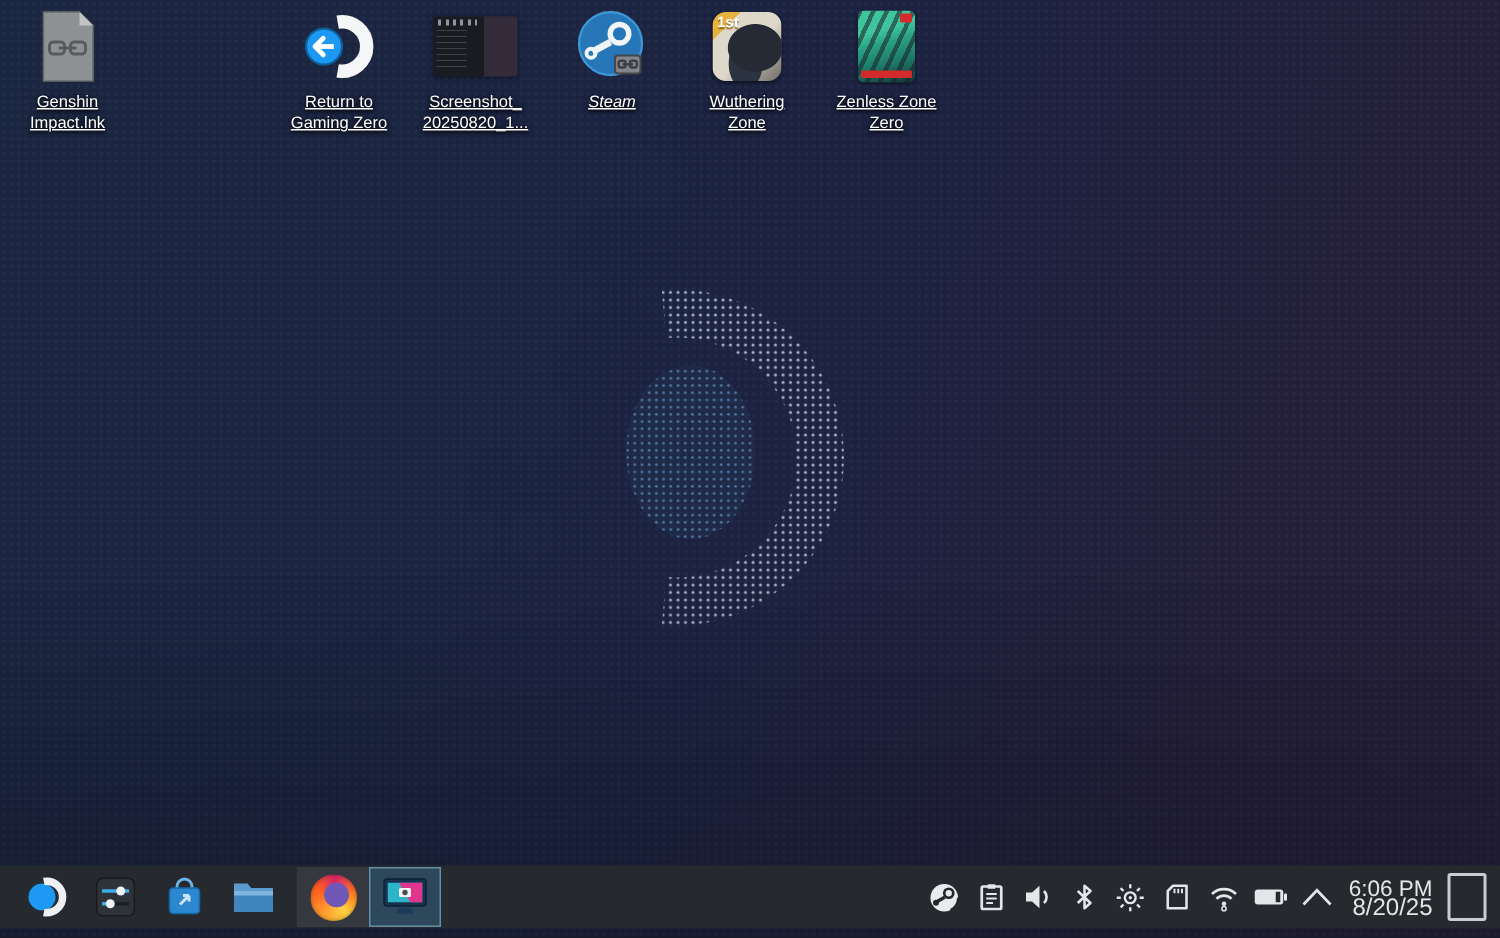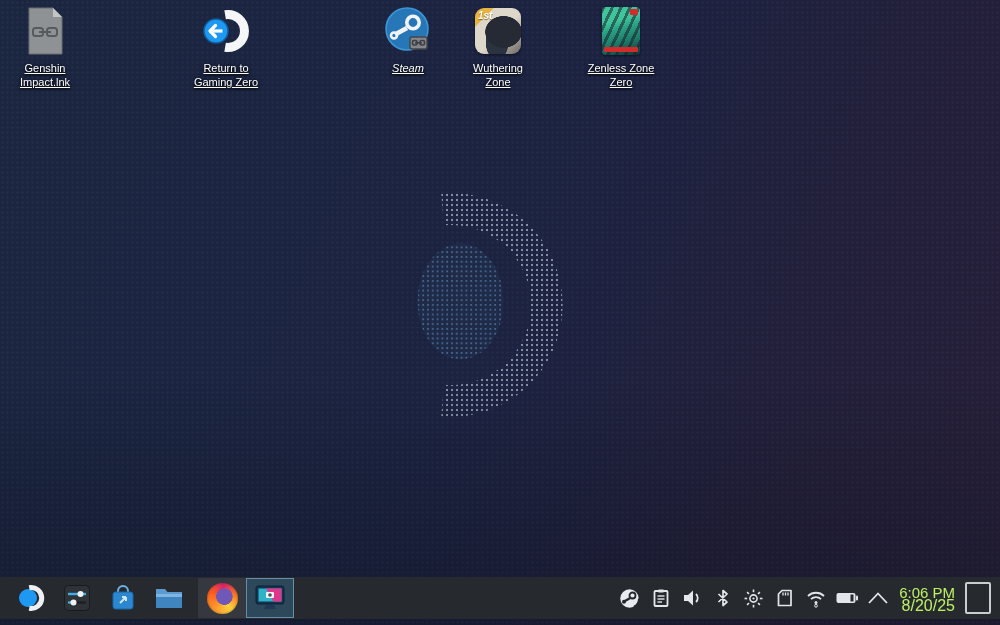--- a/index.html
+++ b/index.html
@@ -33,21 +33,21 @@
     background:repeating-linear-gradient(90deg, #8f96a0 0 2px, transparent 2px 5px); }
   .thumb-shot .tlines { position:absolute; left:2px; top:9px; width:20px; height:26px;
     background:repeating-linear-gradient(180deg, #3c414a 0 1px, transparent 1px 4px); }
 
   .ww-icon { width:46px; height:46px; border-radius:9px; position:relative; overflow:hidden;
     background:
       radial-gradient(ellipse 30px 26px at 62% 52%, #252a35 0 60%, transparent 62%),
       radial-gradient(ellipse 20px 30px at 48% 75%, #2c3340 0 55%, transparent 58%),
       linear-gradient(135deg, #e8b23e 0 20%, #ded8cb 21% 55%, #a8a29a 75%, #6e6a66 100%);
     box-shadow:0 1px 3px rgba(0,0,0,0.5); }
-  .ww-badge { position:absolute; left:3px; top:2px; font-size:10px; font-style:italic;
+  .ww-badge { position:absolute; left:3px; top:2px; font-size:10px; 
     font-weight:bold; color:#fff; text-shadow:0 1px 1px #8a6410; }
 
   .zzz-icon { width:38px; height:48px; border-radius:4px; position:relative; overflow:hidden;
     background:
       repeating-linear-gradient(115deg, rgba(25,30,40,0.55) 0 3px, transparent 3px 8px),
       linear-gradient(165deg, #3fc49c 0 30%, #2aa184 45%, #1d7a68 70%, #14333a 100%);
     box-shadow:0 1px 3px rgba(0,0,0,0.5); }
   .zzz-icon .band { position:absolute; left:2px; right:2px; bottom:3px; height:5px;
     background:#d32b2b; border-radius:1px; }
   .zzz-icon .corner { position:absolute; right:2px; top:2px; width:8px; height:6px;
@@ -65,21 +65,21 @@
 
   .ff-icon { width:31px; height:31px; border-radius:50%;
     background:
       radial-gradient(circle at 56% 44%, #7058b8 0 8px, transparent 8.5px),
       conic-gradient(from 140deg, #ffd23e, #ff9d2e 20%, #ff5d1f 45%, #d8246b 62%, #ff7a1e 82%, #ffd23e);
     box-shadow:inset 0 0 3px rgba(0,0,0,0.4); }
 
   #tray { margin-left:auto; display:flex; align-items:center; gap:0; padding-right:4px; }
   .tray-icon { width:31px; height:40px; display:flex; align-items:center;
     justify-content:center; cursor:pointer; }
-  #clock { text-align:right; color:#bef264; padding:0 8px 0 6px; cursor:pointer; }
+  #clock { text-align:right; color:#e5e5e5; padding:0 8px 0 6px; cursor:pointer; }
   #clock .time { font-size:15px; line-height:15px; }
   #clock .date { font-size:16px; line-height:12px; }
   #show-desktop { width:26px; height:32px; margin:0 5px 0 2px; border:2px solid #c9cdd2;
     border-radius:2px; cursor:pointer; }
 </style>
 </head>
 <body>
 
 <div id="screen">
 
@@ -122,20 +122,30 @@
         <path d="M25.1 8.75 A16.5 16.5 0 1 1 25.1 41.25" fill="none" stroke="#f4f6f8" stroke-width="9"></path>
         <circle cx="16" cy="25" r="12" fill="#1d99f3" stroke="#0d5f9e" stroke-width="1.5"></circle>
         <line x1="22.5" y1="25" x2="11" y2="25" stroke="#ffffff" stroke-width="3.2"></line>
         <polyline points="15.5,19.5 10,25 15.5,30.5" fill="none" stroke="#ffffff" stroke-width="3.2" stroke-linejoin="round" stroke-linecap="round"></polyline>
       </svg>
     </div>
     <div class="dicon-label">Return to
 Gaming Zero</div>
   </div>
 
+  <div class="dicon" style="left:274px">
+    <div class="dicon-img">
+      <div class="thumb-shot">
+        <div class="trow"></div>
+        <div class="tlines"></div>
+      </div>
+    </div>
+    <div class="dicon-label">Screenshot_
+20250820_1...</div>
+  </div>
 
   <div class="dicon" style="left:365px">
     <div class="dicon-img">
       <svg width="50" height="50" viewBox="0 0 50 50">
         <circle cx="24" cy="23" r="21" fill="#2777b8"></circle>
         <circle cx="24" cy="23" r="21" fill="none" stroke="#3e98d8" stroke-width="1.5"></circle>
         <circle cx="30" cy="16.5" r="6.2" fill="none" stroke="#f2f5f7" stroke-width="3.6"></circle>
         <line x1="24" y1="22" x2="12" y2="28.5" stroke="#f2f5f7" stroke-width="4.6"></line>
         <circle cx="11" cy="29.5" r="3" fill="none" stroke="#f2f5f7" stroke-width="2.6"></circle>
         <g>
@@ -154,21 +164,21 @@
   <div class="dicon" style="left:455px">
     <div class="dicon-img">
       <div class="ww-icon">
         <span class="ww-badge">1st</span>
       </div>
     </div>
     <div class="dicon-label">Wuthering
 Zone</div>
   </div>
 
-  <div class="dicon" style="left:578px">
+  <div class="dicon" style="left:548px">
     <div class="dicon-img">
       <div class="zzz-icon">
         <div class="corner"></div>
         <div class="band"></div>
       </div>
     </div>
     <div class="dicon-label">Zenless Zone
 Zero</div>
   </div>
 

